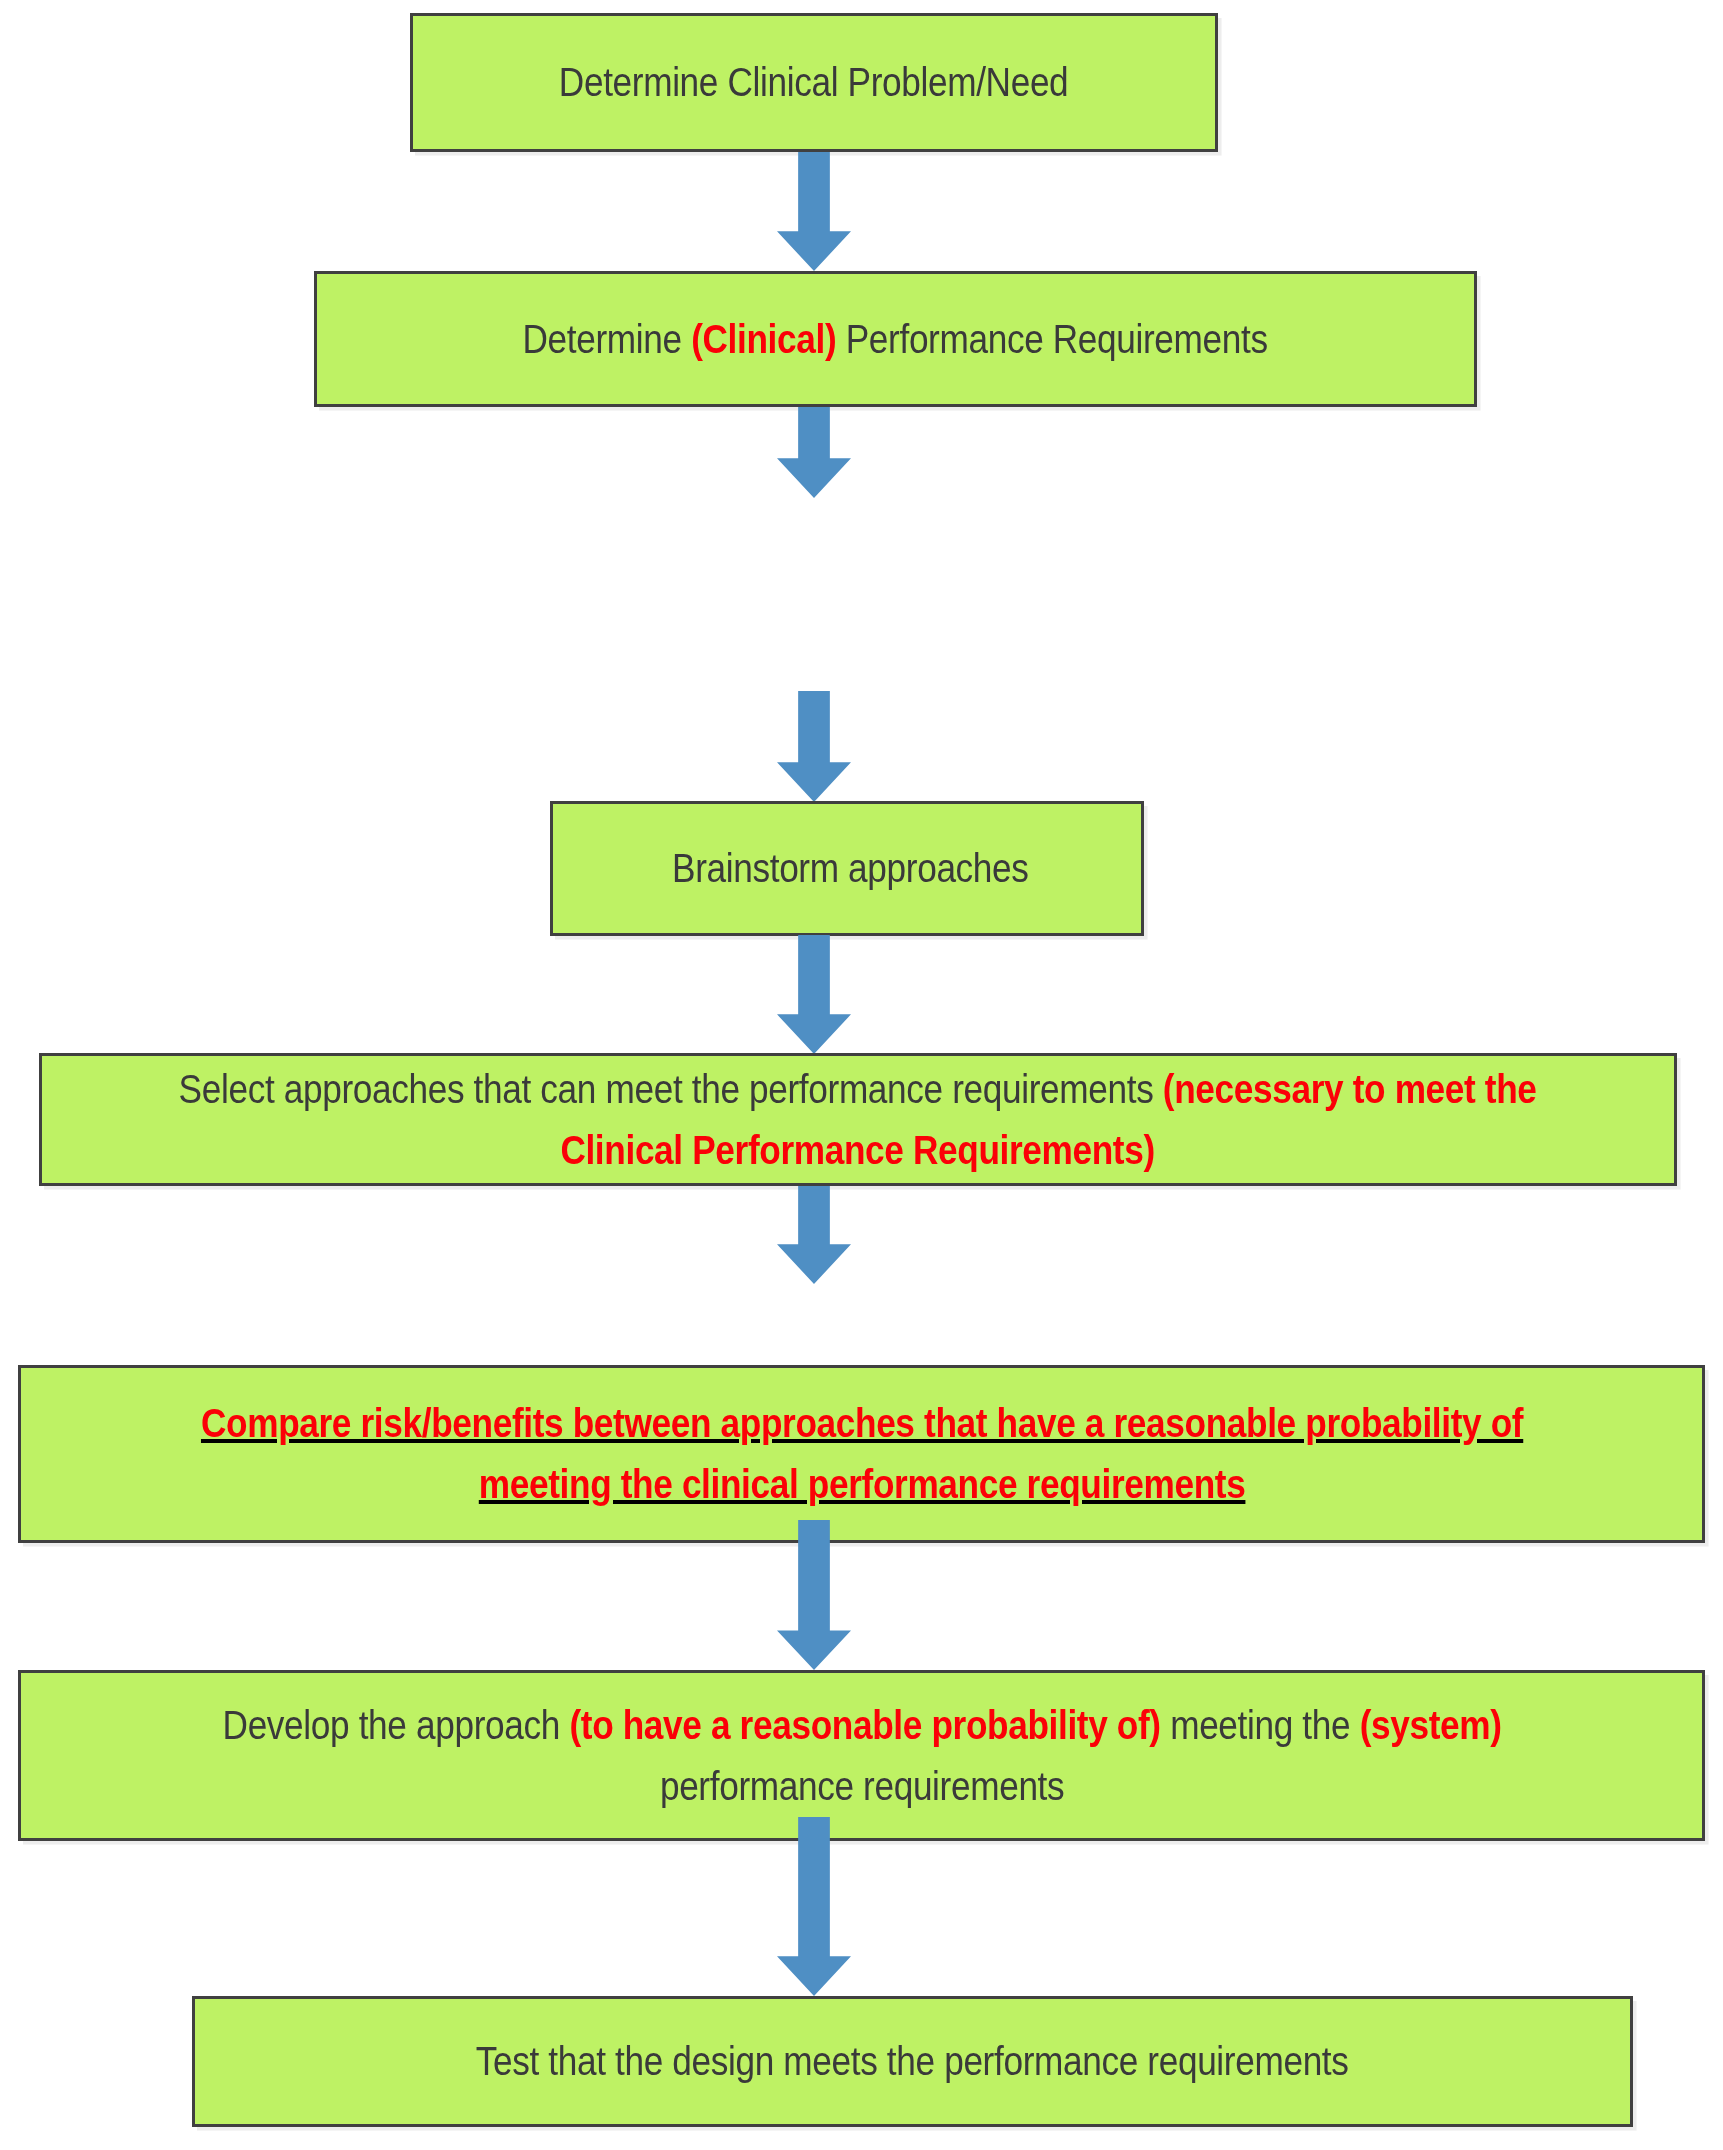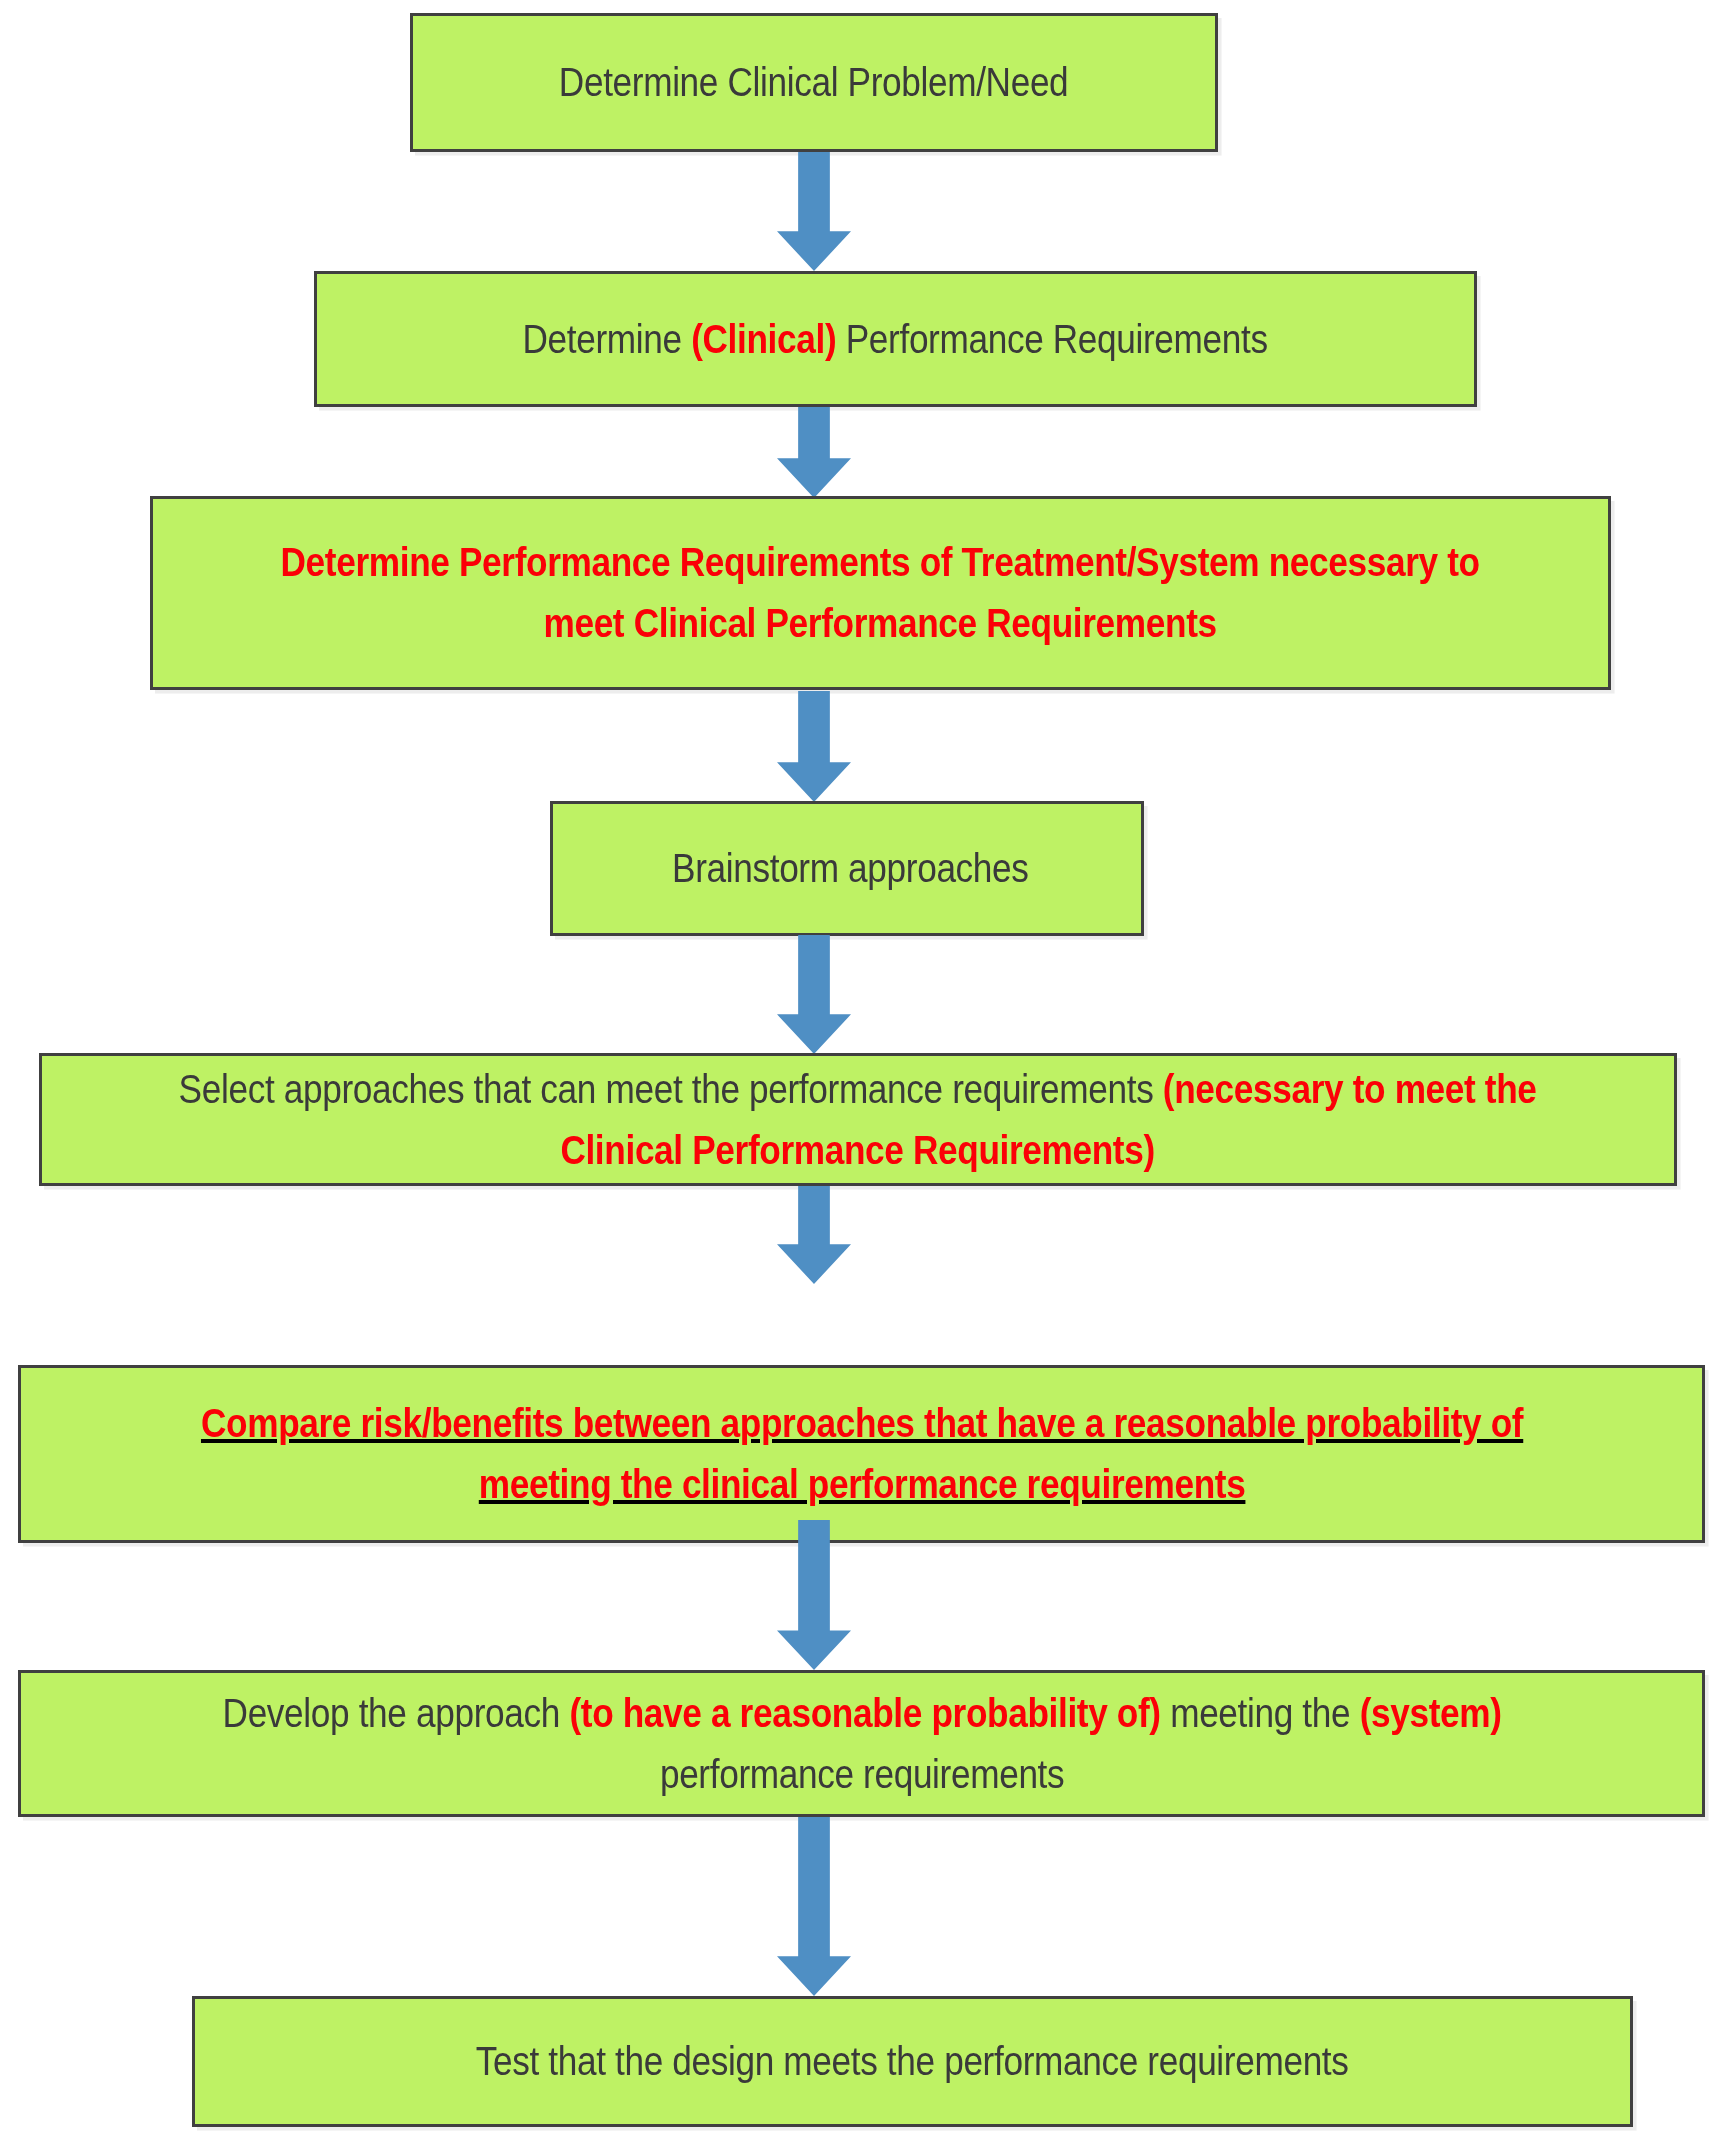--- a/index.html
+++ b/index.html
@@ -77,23 +77,20 @@
   <div class="node" style="left:314px; top:271px; width:1163px; height:136px;">
     <div class="node-text"><span>Determine </span><span class="red">(Clinical)</span><span> Performance Requirements</span></div>
   </div>
 
   <div class="arrow" style="left:777px; top:407px; height:91px;">
     <svg viewBox="0 0 105 128" preserveAspectRatio="none">
       <polygon points="30,0 75,0 75,72 105,72 52.5,128 0,72 30,72" fill="#4F8FC4"></polygon>
     </svg>
   </div>
 
-  <div class="node" style="left:150px; top:496px; width:1461px; height:194px;">
-    <div class="node-text all-red"><span class="red">Determine Performance Requirements of Treatment/System necessary to meet Clinical Performance Requirements</span></div>
-  </div>
 
   <div class="arrow" style="left:777px; top:691px; height:111px;">
     <svg viewBox="0 0 105 156" preserveAspectRatio="none">
       <polygon points="30,0 75,0 75,100 105,100 52.5,156 0,100 30,100" fill="#4F8FC4"></polygon>
     </svg>
   </div>
 
   <div class="node" style="left:550px; top:801px; width:594px; height:135px;padding-left:25px;">
     <div class="node-text"><span>Brainstorm approaches</span></div>
   </div>
@@ -117,21 +114,21 @@
   <div class="node" style="left:18.4px; top:1365px; width:1687px; height:178px;text-decoration:underline;">
     <div class="node-text all-red"><span class="red">Compare risk/benefits between approaches that have a reasonable probability of meeting the clinical performance requirements</span></div>
   </div>
 
   <div class="arrow" style="left:777px; top:1520px; height:150px;">
     <svg viewBox="0 0 105 212" preserveAspectRatio="none">
       <polygon points="30,0 75,0 75,156 105,156 52.5,212 0,156 30,156" fill="#4F8FC4"></polygon>
     </svg>
   </div>
 
-  <div class="node" style="left:18.4px; top:1670px; width:1687px; height:147px;">
+  <div class="node" style="left:18.4px; top:1670px; width:1687px; height:171px;">
     <div class="node-text"><span>Develop the approach </span><span class="red">(to have a reasonable probability of)</span><span> meeting the </span><span class="red">(system)</span><span> performance requirements</span></div>
   </div>
 
   <div class="arrow" style="left:777px; top:1817px; height:179px;">
     <svg viewBox="0 0 105 252" preserveAspectRatio="none">
       <polygon points="30,0 75,0 75,196 105,196 52.5,252 0,196 30,196" fill="#4F8FC4"></polygon>
     </svg>
   </div>
 
   <div class="node" style="left:192px; top:1996px; width:1441px; height:131px;">

